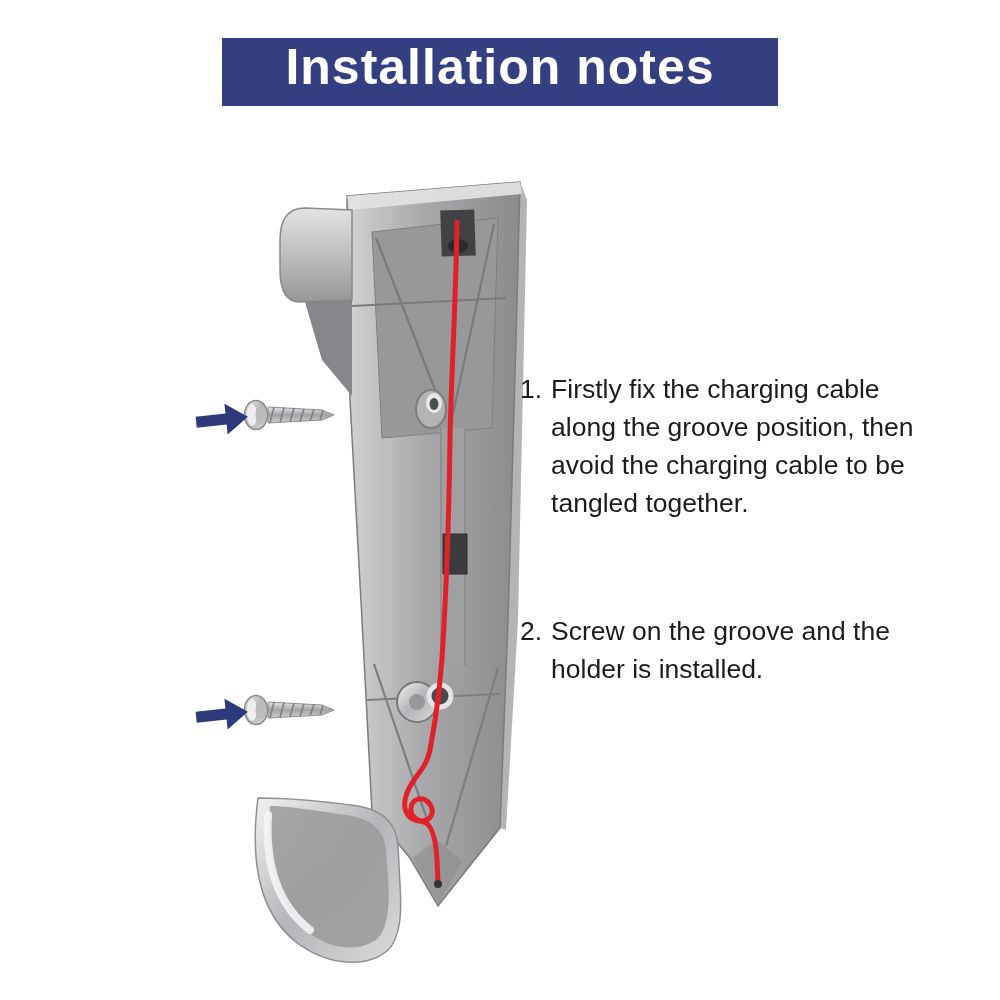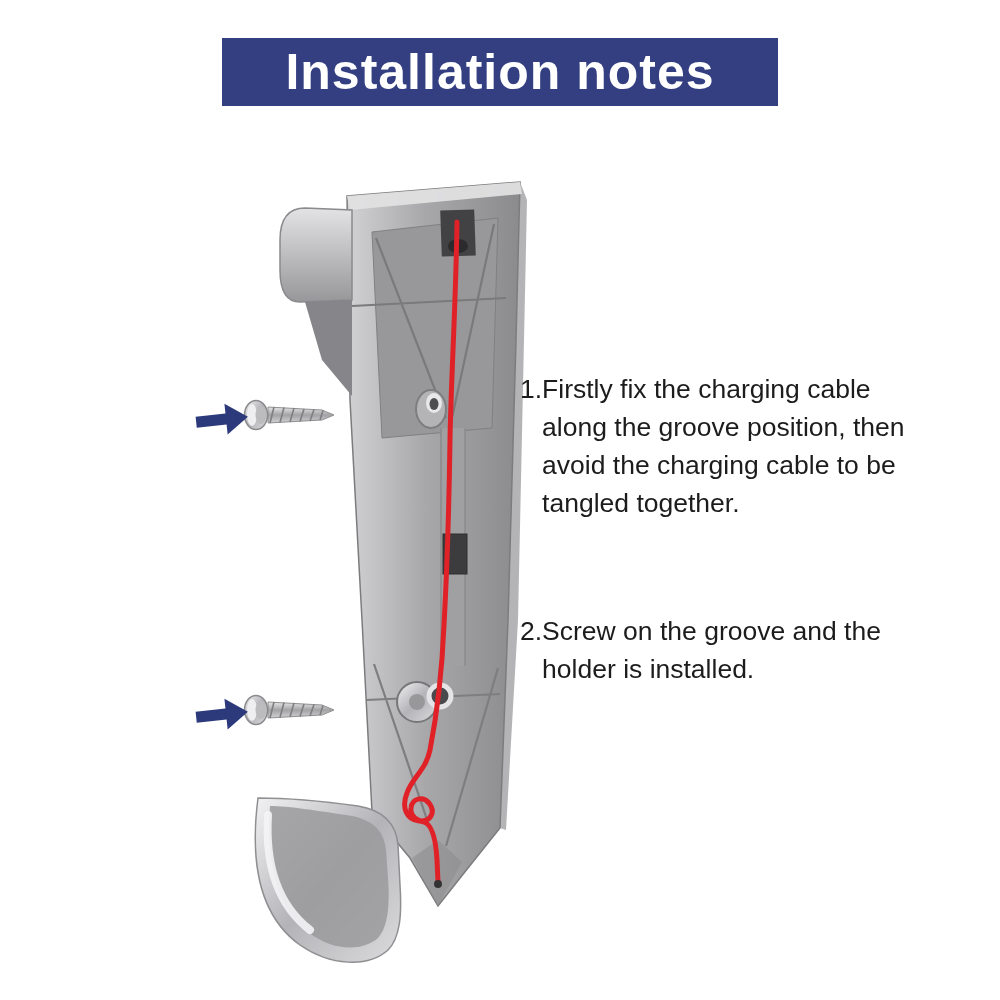--- a/index.html
+++ b/index.html
@@ -15,21 +15,20 @@
   }
 
   .banner {
     position: absolute;
     left: 222px;
     top: 38px;
     width: 556px;
     height: 68px;
     background: var(--banner-bg, #333f80);
     display: flex;
-    align-items: center;
     justify-content: center;
   }
   .banner .title {
     color: var(--banner-text, #ffffff);
     font-size: 50px;
     font-weight: bold;
     letter-spacing: 1px;
     white-space: nowrap;
   }
 
@@ -44,21 +43,21 @@
 
   .step {
     position: absolute;
     left: 520px;
     display: flex;
     color: var(--body-text, #1c1c1c);
     font-size: 26.5px;
     line-height: 38px;
   }
   .step .num { flex: 0 0 auto; }
-  .step .txt { width: 392px; }
+  .step .txt { width: 392px; margin-left: 9px; }
   .step-1 { top: 370px; }
   .step-2 { top: 612px; }
 </style>
 </head>
 <body>
 
 <div class="canvas">
 
   <div class="banner">
     <span class="title">Installation notes</span>

